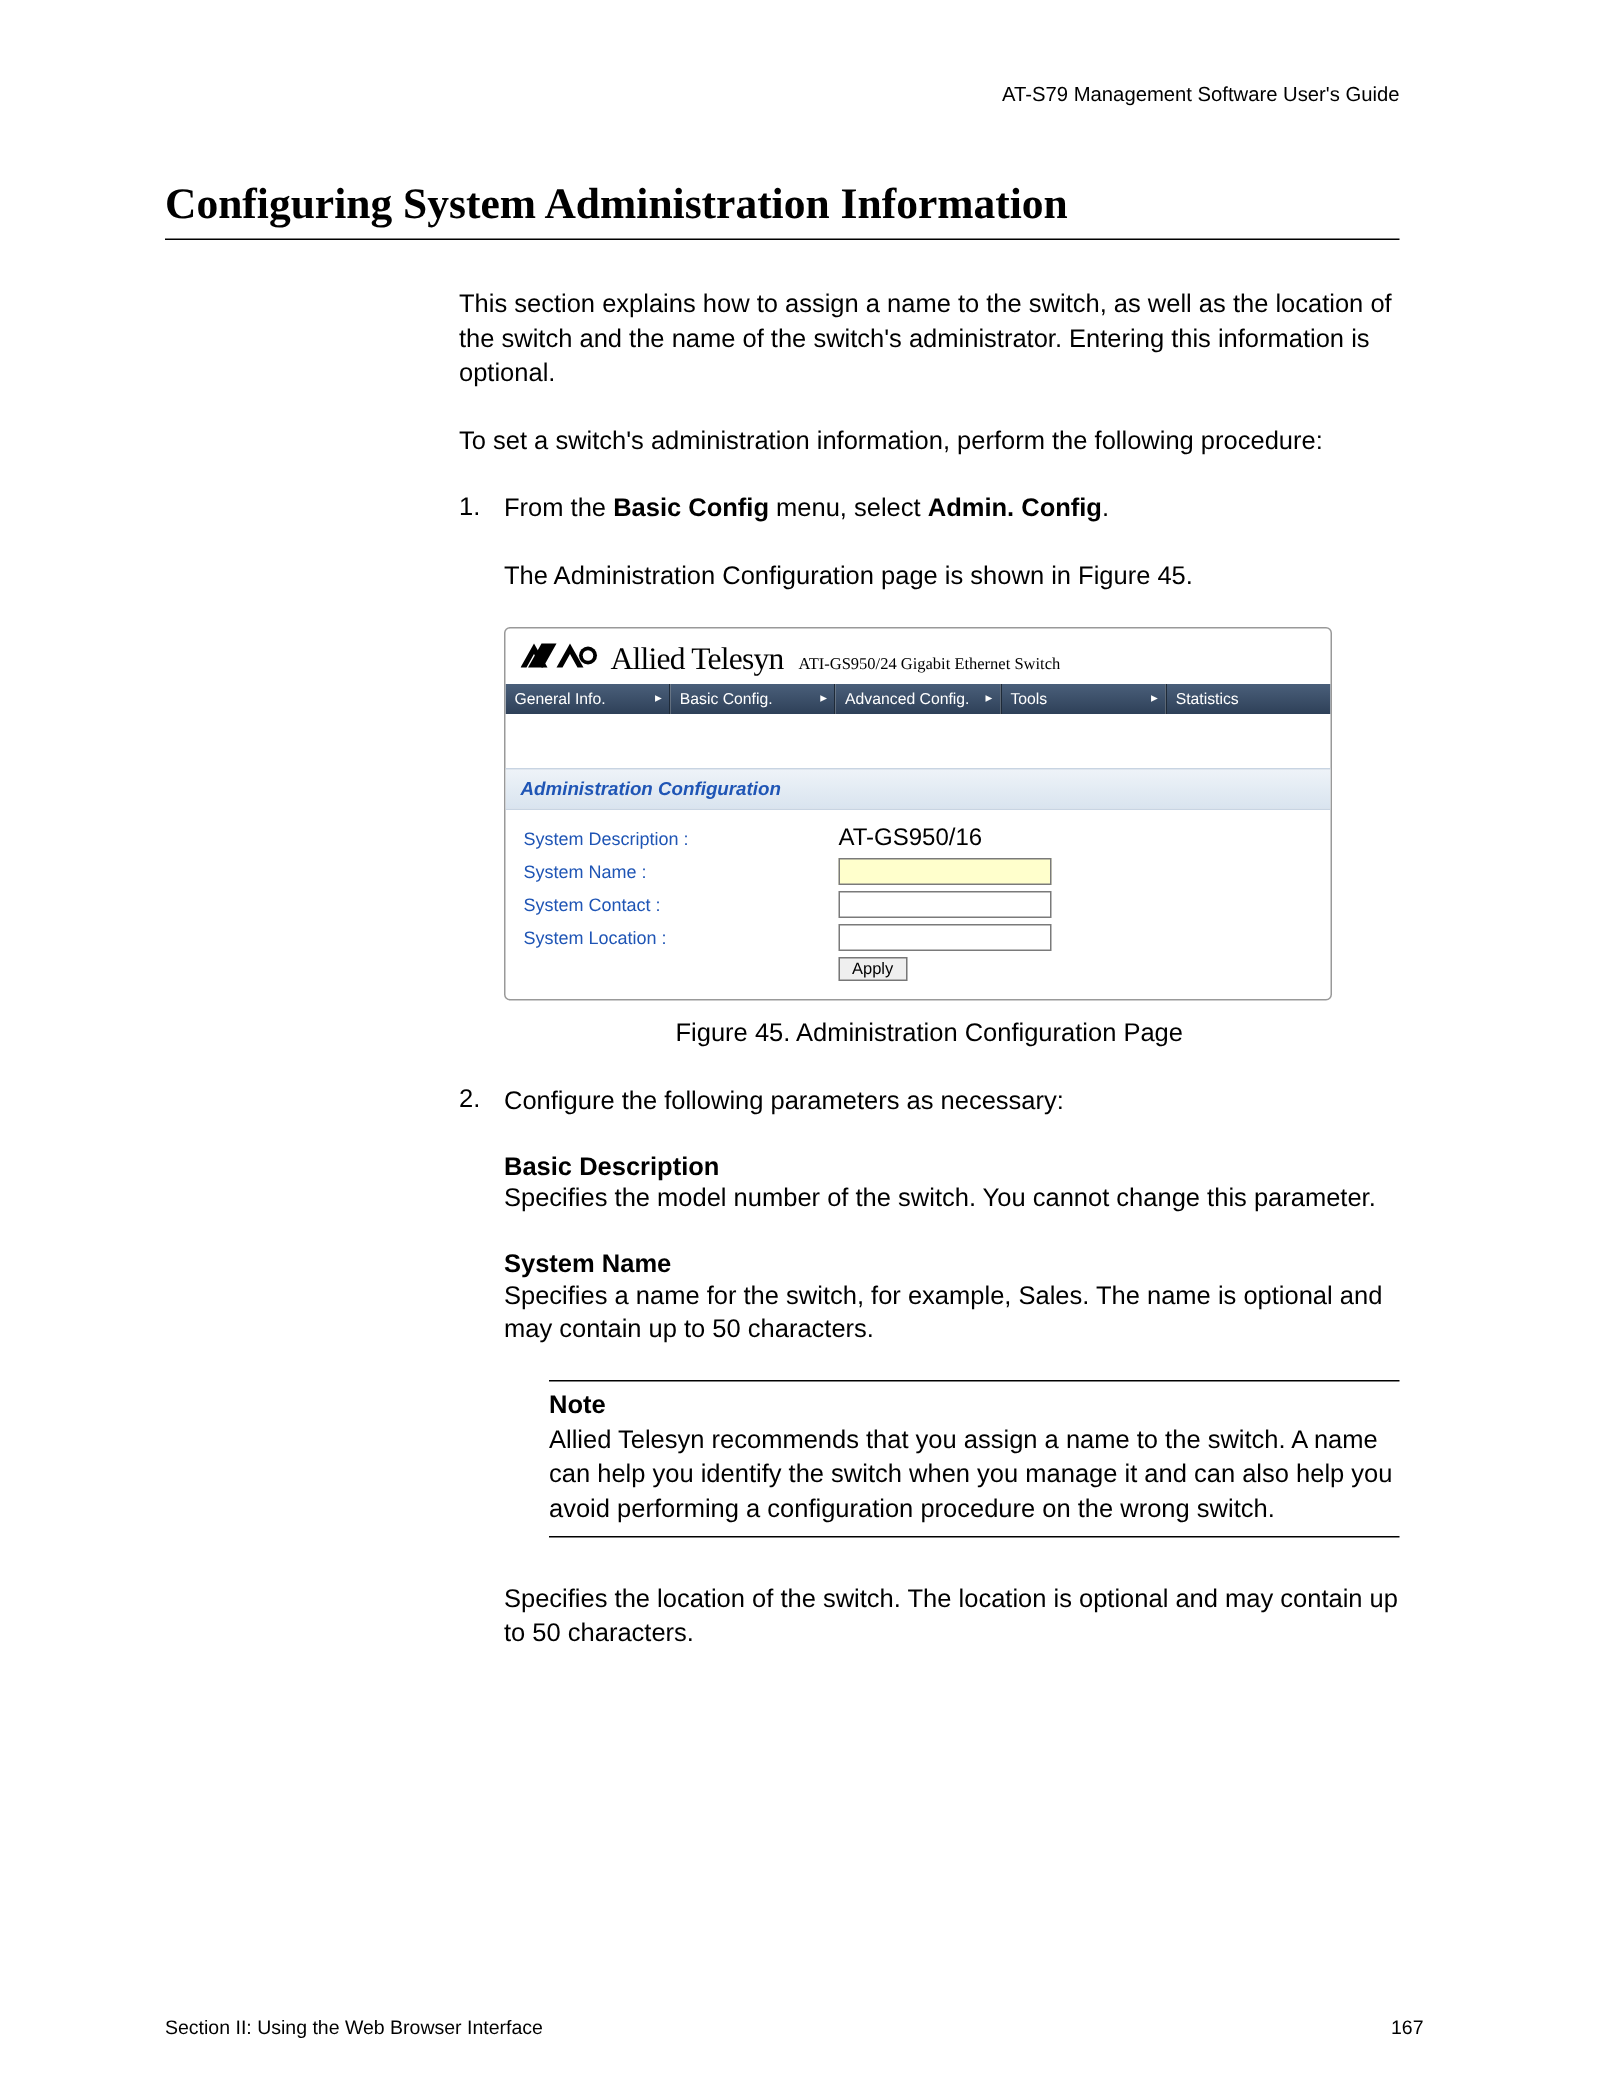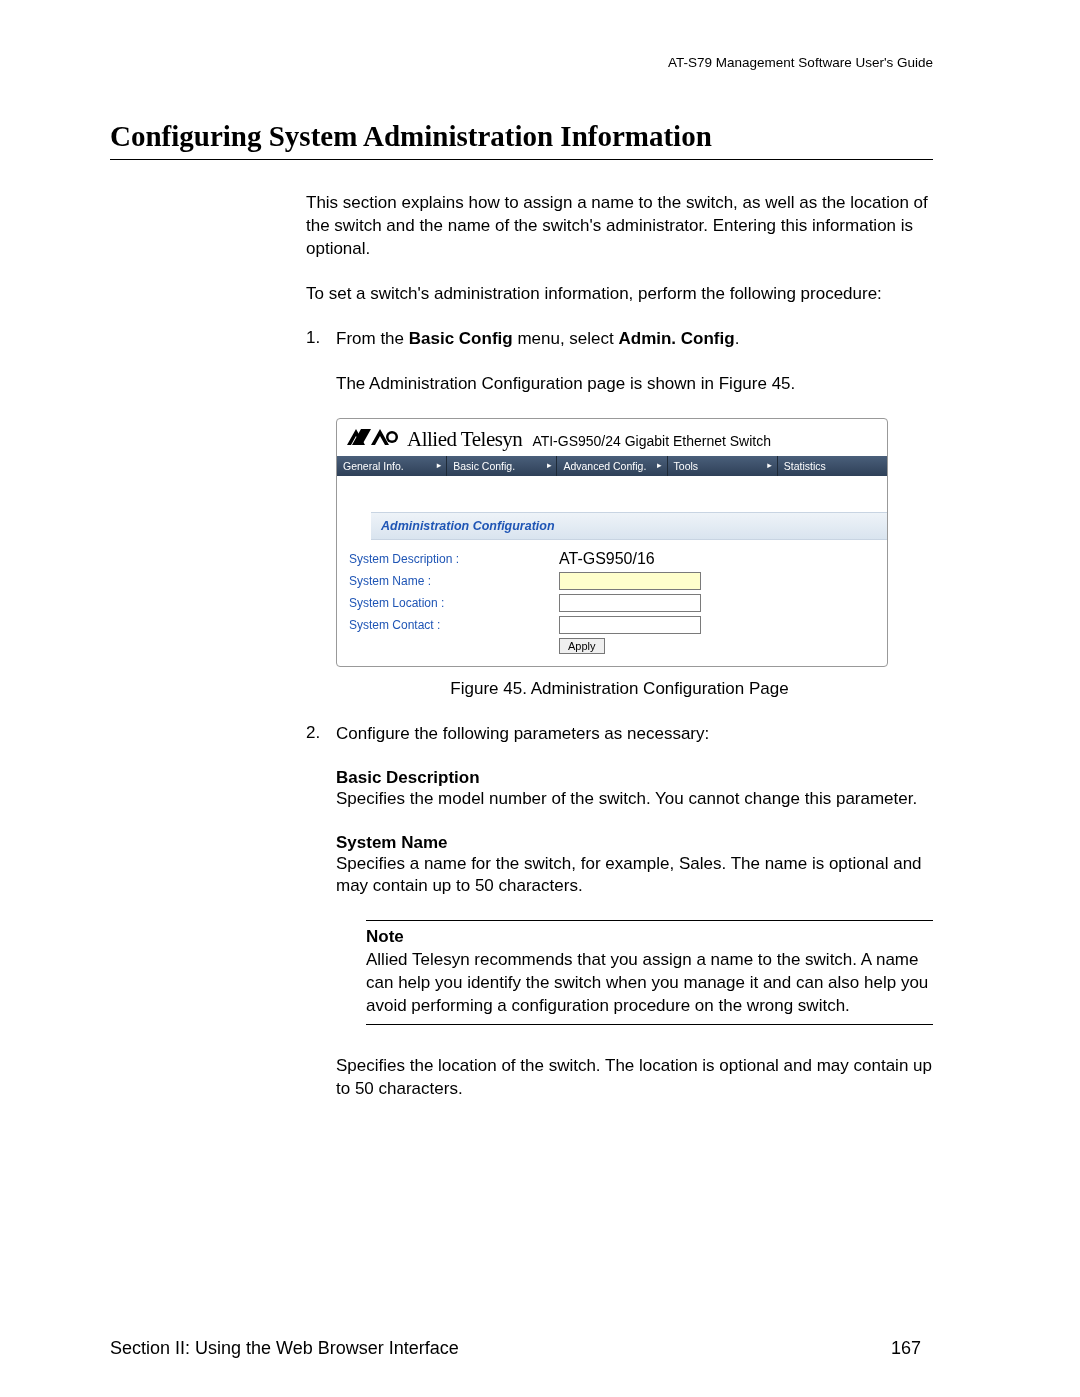--- a/index.html
+++ b/index.html
@@ -83,22 +83,22 @@
     margin: 4px 0 2px 0;
   }
   .note-text {
     line-height: 1.35;
     margin-bottom: 4px;
   }
   .footer {
     position: absolute;
     bottom: 38px;
     left: 110px;
-    right: 107px;
-    font-size: 18px;
+    right: 79px;
+    font-size: 13px;
     display: flex;
     justify-content: space-between;
   }
 
   
   .shot {
     border: 1px solid #999;
     border-radius: 4px;
     background: #fff;
     margin-left: 30px;
@@ -116,24 +116,25 @@
     flex: 0 0 auto;
   }
   .shot-brand {
     font-family: Georgia, "Times New Roman", serif;
     font-size: 21px;
     font-weight: normal;
     letter-spacing: -0.5px;
     text-align: center;
   }
   .shot-product {
-    font-size: 14px;
+    font-size: 11px;
     align-self: flex-end;
     margin-bottom: 3px;
     margin-left: 2px;
+    font-family: Liberation Serif, serif;
   }
   .shot-menu {
     display: flex;
     font-size: 10.5px;
     color: #fff;
   }
   .shot-menu-item {
     flex: 1;
     background: linear-gradient(#4a5f7a, #2e4058);
     padding: 4px 6px;
@@ -150,21 +151,20 @@
   .shot-panel-title {
     background: linear-gradient(#eef3f8, #d9e4ef);
     color: #1f55b5;
     font-style: italic;
     font-weight: bold;
     font-size: 12.5px;
     padding: 6px 10px;
     border-top: 1px solid #c8d4e2;
     border-bottom: 1px solid #c8d4e2;
     margin-top: 36px;
-    margin-left: 34px;
   }
   .shot-form {
     padding: 10px 12px 12px 12px;
     font-size: 12px;
     color: #1f55b5;
   }
   .shot-row {
     display: flex;
     align-items: center;
     margin-bottom: 4px;
@@ -245,25 +245,25 @@
       <div class="shot-form">
         <div class="shot-row">
           <span class="shot-label">System Description :</span>
           <span class="shot-value">AT-GS950/16</span>
         </div>
         <div class="shot-row">
           <span class="shot-label">System Name :</span>
           <span class="shot-input highlight"></span>
         </div>
         <div class="shot-row">
+          <span class="shot-label">System Contact :</span>
+          <span class="shot-input"></span>
+        </div>
+        <div class="shot-row">
           <span class="shot-label">System Location :</span>
-          <span class="shot-input"></span>
-        </div>
-        <div class="shot-row">
-          <span class="shot-label">System Contact :</span>
           <span class="shot-input"></span>
         </div>
         <div class="shot-apply">
           <button class="shot-apply-btn">Apply</button>
         </div>
       </div>
     </div>
 
     <div class="figure-caption step-indent">Figure 45. Administration Configuration Page</div>
 

